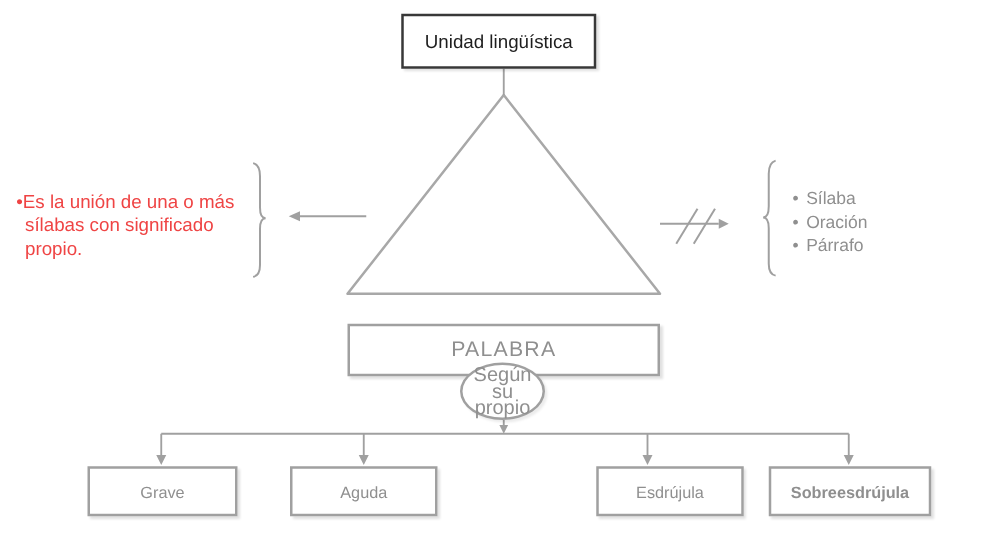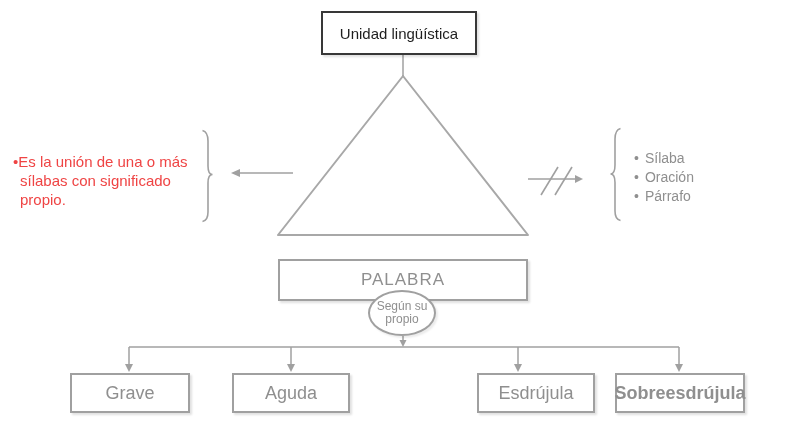--- a/index.html
+++ b/index.html
@@ -16,25 +16,25 @@
   .title-box{
     left:321px;top:11px;width:156px;height:44px;
     border:2px solid #383838;color:#1e1e1e;font-size:15px;
   }
   .palabra-box{
     left:278px;top:235px;width:250px;height:42px;
     color:#8f8f8f;font-size:17px;letter-spacing:1px;margin-top:24px;
   }
   .ellipse{
     left:368px;top:290px;width:68px;height:46px;border-radius:50%;
-    flex-direction:column;color:#8f8f8f;font-size:12px;line-height:13px;
+    flex-direction:column;color:#8f8f8f;font-size:16px;line-height:13px;
     text-align:center;box-shadow:2px 2px 2px rgba(0,0,0,0.08);
   }
   .ellipse span{display:block;}
-  .cat-box{top:373px;height:40px;color:#8f8f8f;font-size:18px;}
+  .cat-box{top:373px;height:40px;color:#8f8f8f;font-size:13px;}
   .cat-0{left:70px;width:120px;}
   .cat-1{left:232px;width:118px;}
   .cat-2{left:459px;width:118px;margin-left:18px;}
   .cat-3{left:615px;width:130px;font-weight:bold;}
   .left-note{
     position:absolute;left:13px;top:152px;width:200px;
     color:#ef4444;font-size:15px;line-height:19px;
   }
   .left-note .ln{display:block;}
   .left-note .indent{padding-left:7px;}

